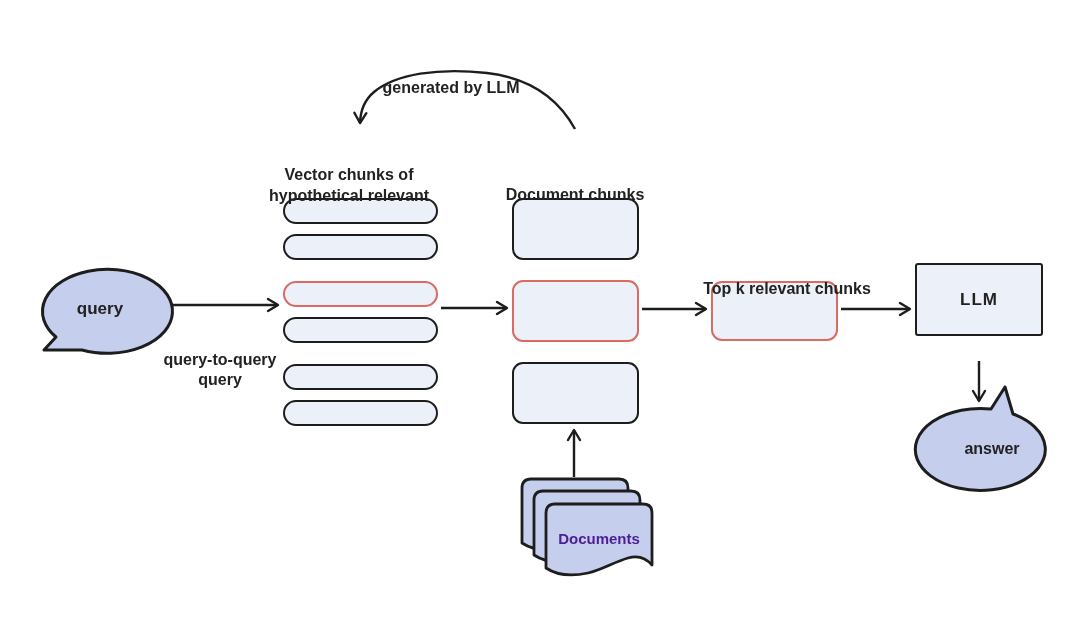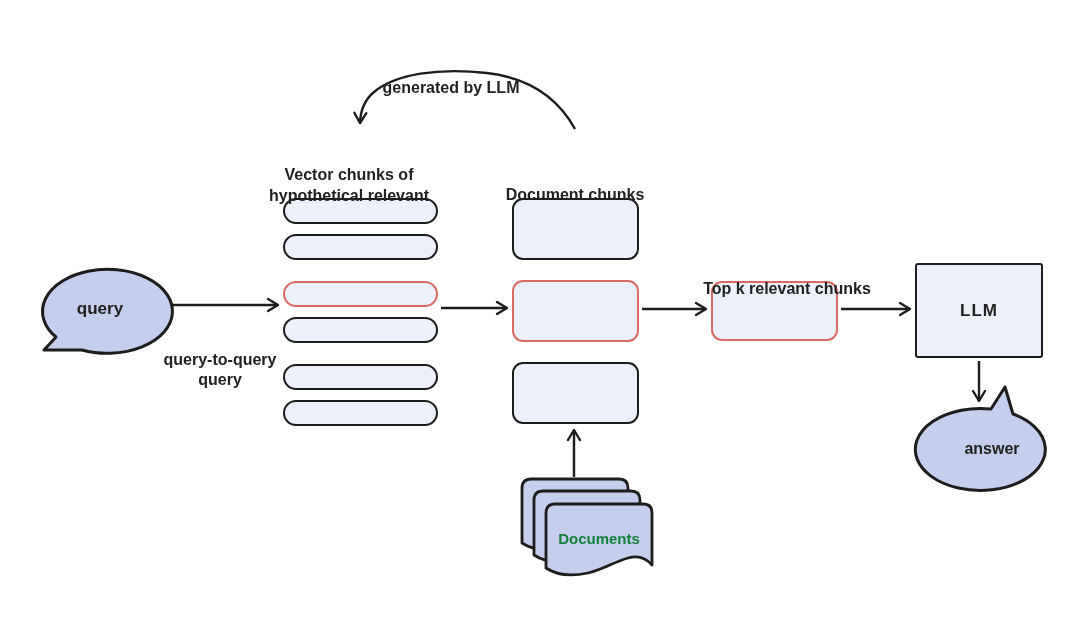--- a/index.html
+++ b/index.html
@@ -10,31 +10,31 @@
   .layer{position:absolute;left:0;top:0;width:1080px;height:628px;}
   .node{
     position:absolute;box-sizing:border-box;background:#ecf0f9;
     border:2.5px solid #1d1d1d;
   }
   .pill{left:283px;width:155px;height:26px;border-radius:13px;}
   .chunk{left:512px;width:127px;height:62px;border-radius:11px;}
   .hl{border:2.2px solid #d96a64;}
   .topk{left:711px;top:281px;width:127px;height:60px;border-radius:11px;border:2.2px solid #d96a64;}
   .llm-box{
-    left:915px;top:263px;width:128px;height:95px;border-radius:3px;border-width:2.8px;
+    left:915px;top:263px;width:128px;height:73px;border-radius:3px;border-width:2.8px;
     display:flex;align-items:center;justify-content:center;
     font-weight:bold;font-size:17px;letter-spacing:1px;
   }
   .lbl{
     position:absolute;font-weight:bold;font-size:16px;line-height:21px;
     text-align:center;color:#222222;white-space:nowrap;margin-top:31px;
   }
   .lbl span{display:block;}
   .bubble-text{position:absolute;font-weight:bold;font-size:17px;text-align:center;color:#222222;}
-  .doc-text{position:absolute;font-weight:bold;font-size:15px;text-align:center;color:#15803d;}
+  .doc-text{position:absolute;font-weight:bold;font-size:15px;text-align:center;color:#4c1d95;}
 </style>
 </head>
 <body>
 
 <div class="canvas">
 
   <svg class="layer" width="1080" height="628" viewBox="0 0 1080 628">
     <defs>
       <marker id="ah" markerUnits="userSpaceOnUse" markerWidth="18" markerHeight="18" viewBox="0 0 18 18" refX="14" refY="9" orient="auto">
         <path d="M 4 3 L 14 9 L 4 15" fill="none" stroke="#1d1d1d" stroke-width="2.4" stroke-linecap="round" stroke-linejoin="round"></path>

